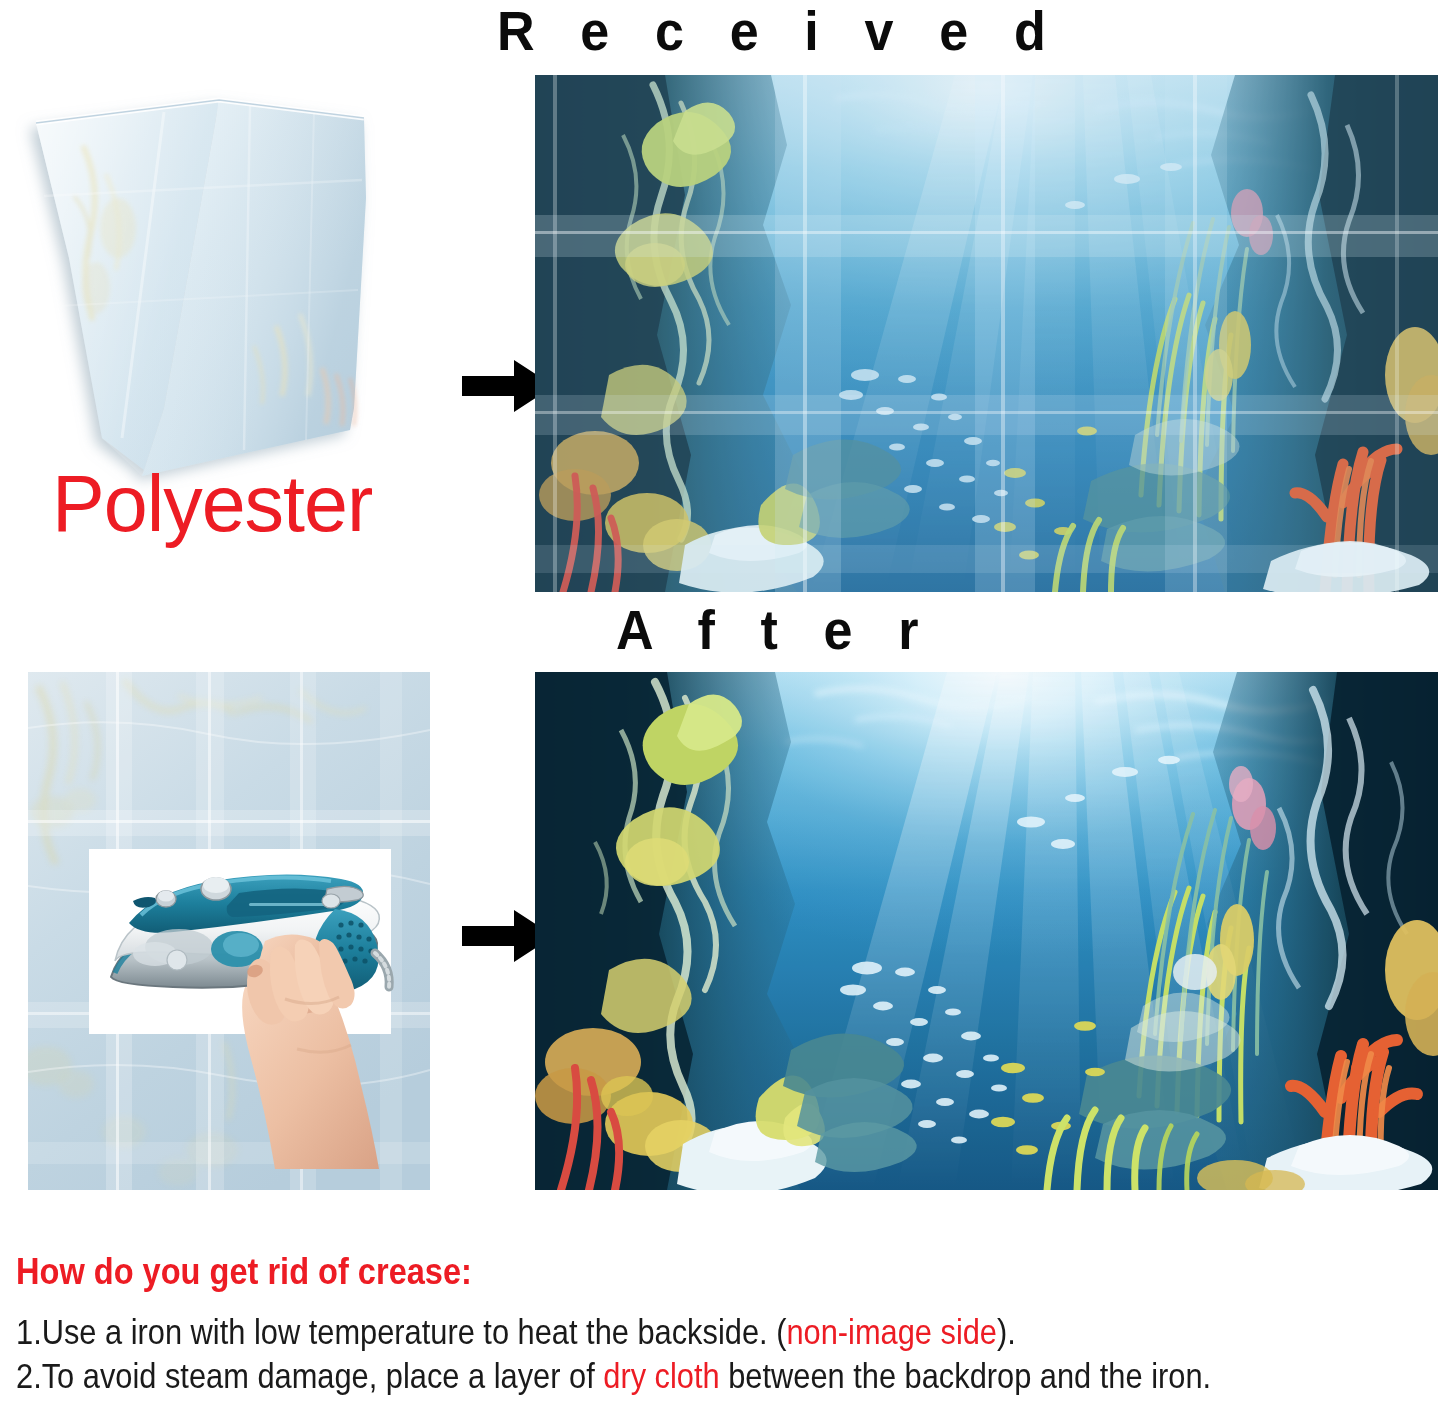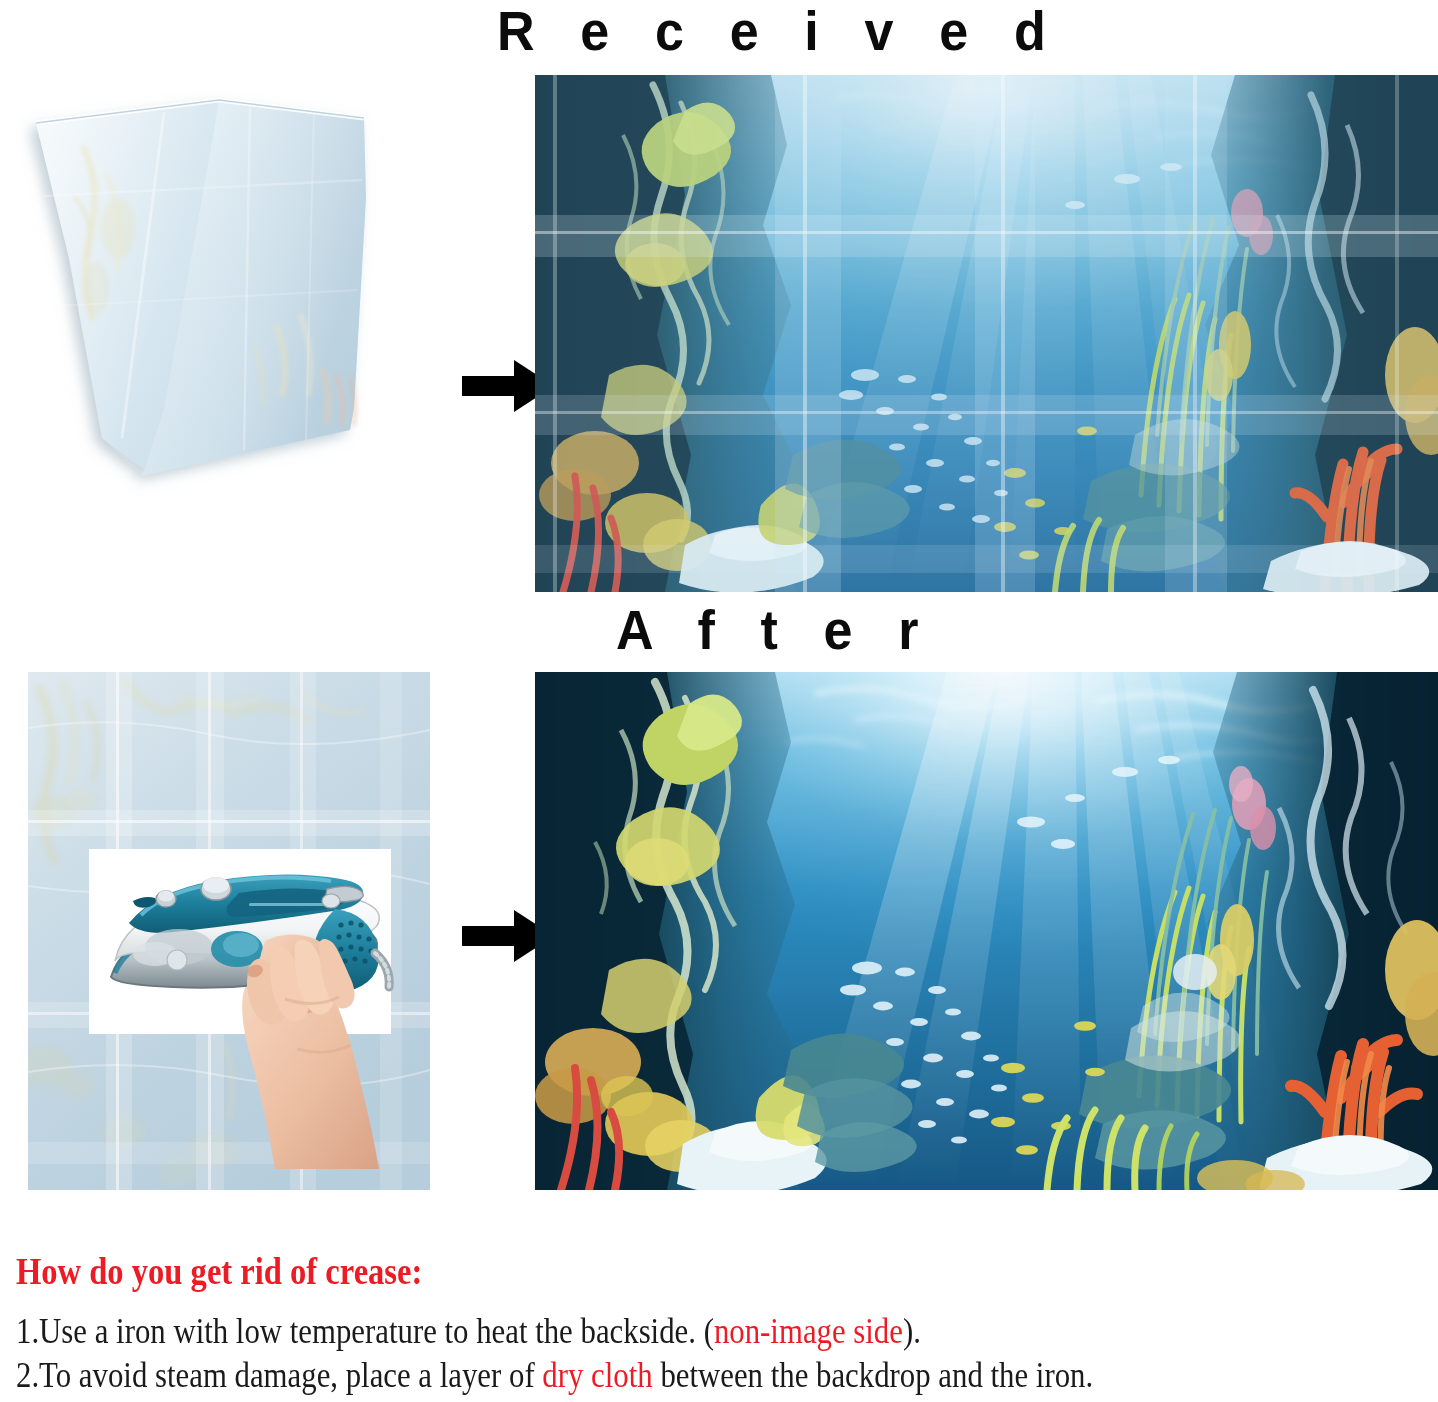--- a/index.html
+++ b/index.html
@@ -41,21 +41,21 @@
   
   #fabric-backside{position:absolute;left:28px;top:672px;width:402px;height:518px;overflow:hidden;}
   #fabric-backside svg{display:block;width:100%;height:100%;}
 
   
   #iron-card{position:absolute;left:89px;top:849px;width:302px;height:185px;
              background:#fff;overflow:visible;z-index:4;}
   #iron-card svg{display:block;width:302px;height:320px;overflow:visible;}
 
   
-  #instructions{position:absolute;left:16px;top:1248px;width:1420px;font-family:Liberation Serif, serif;}
+  #instructions{position:absolute;left:16px;top:1248px;width:1420px;}
   #instr-title{font-size:37px;line-height:48px;color:#ed1c24;font-weight:700;
       transform:scaleX(.88);transform-origin:left center;white-space:nowrap;
       margin-bottom:14px;}
   .instr-line{font-size:35px;line-height:44px;color:#1a1a1a;font-weight:400;
       transform:scaleX(.88);transform-origin:left center;white-space:nowrap;}
   .red{color:#ed1c24;}
 </style>
 </head>
 <body>
 
@@ -114,20 +114,21 @@
         <path d="M300 33 L292 362" stroke="#ffffff" stroke-width="2" fill="none" opacity="0.4"></path>
         <path d="M30 118 L348 102" stroke="#ffffff" stroke-width="2.5" fill="none" opacity="0.45"></path>
         <path d="M44 228 L344 212" stroke="#ffffff" stroke-width="2" fill="none" opacity="0.35"></path>
       </g>
 
       <path d="M22 45 L205 22 L350 40" stroke="#ffffff" stroke-width="5" fill="none" opacity="0.85"></path>
       <path d="M22 45 L205 22 L350 40" stroke="#b9cedd" stroke-width="1.5" fill="none" opacity="0.9"></path>
     </svg>
   </div>
 
+  <div id="polyester-label">Polyester</div>
 
   <svg class="arrow" id="arrow-received" viewBox="0 0 92 56">
     <path d="M0 18 L52 18 L52 2 L92 28 L52 54 L52 38 L0 38 Z" fill="#000"></path>
   </svg>
 
   <div class="reef" id="reef-received">
     <svg viewBox="0 0 903 517" preserveAspectRatio="none" xmlns="http://www.w3.org/2000/svg">
       <defs>
         <linearGradient id="waterR" x1="0.5" y1="0" x2="0.5" y2="1">
           <stop offset="0" stop-color="#cfeaf6"></stop>

